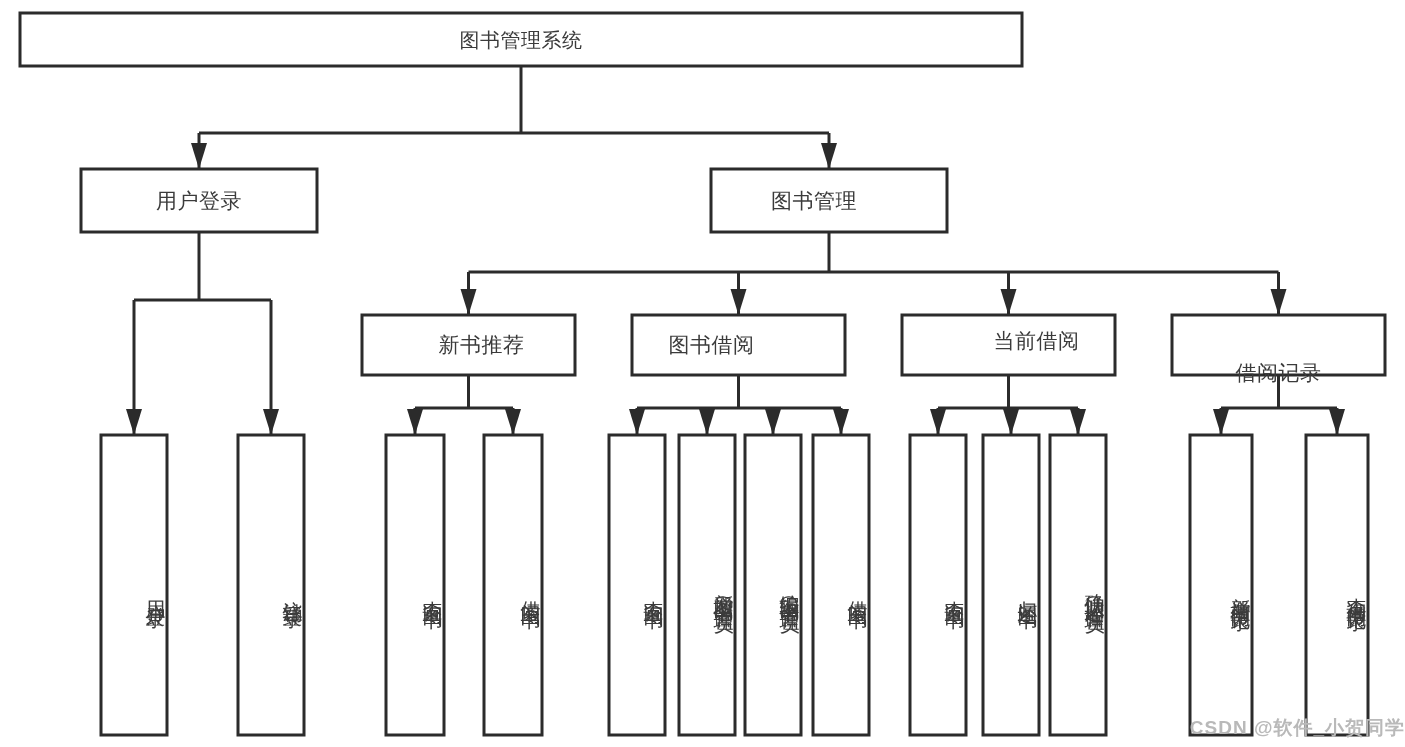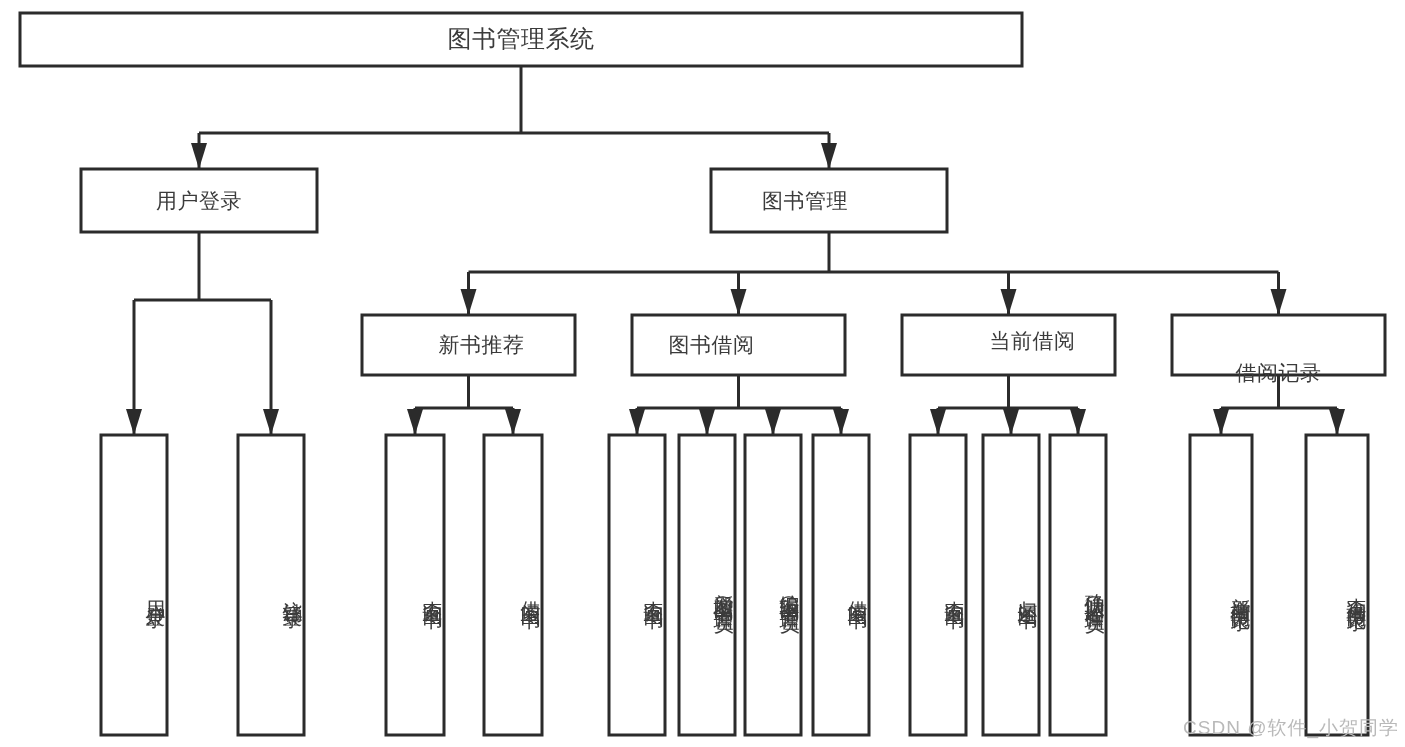--- a/index.html
+++ b/index.html
@@ -50,26 +50,27 @@
     text-orientation:upright;
     align-items:flex-start;
     justify-content:center;
     padding-top:6px;
     letter-spacing:3px;
     font-size:20px;
     white-space:normal;
   }
   .watermark{
     position:absolute;
-    right:6px;
+    right:0;
     bottom:6px;
     color:#b9b9b9;
     font-size:19px;
     letter-spacing:1px;
     user-select:none;
+    font-weight:bold;
   }
 </style>
 </head>
 <body>
 
 <div id="stage">
 
   <svg id="diagram" viewBox="0 0 1405 747">
     <g id="edges-layer">
         <line class="connector" x1="521" y1="66" x2="521" y2="133"></line>
@@ -143,26 +144,26 @@
         <rect class="node-rect" x="813" y="435" width="56" height="300"></rect>
         <rect class="node-rect" x="910" y="435" width="56" height="300"></rect>
         <rect class="node-rect" x="983" y="435" width="56" height="300"></rect>
         <rect class="node-rect" x="1050" y="435" width="56" height="300"></rect>
         <rect class="node-rect" x="1190" y="435" width="62" height="300"></rect>
         <rect class="node-rect" x="1306" y="435" width="62" height="300"></rect>
       </g>
   </svg>
 
   <div id="labels-layer">
-      <div class="node-label" style="left: 20px; top: 13px; width: 1002px; height: 53px; font-size: 24px;">图书管理系统</div>
+      <div class="node-label" style="left: 20px; top: 13px; width: 1002px; height: 53px; font-size: 20px;">图书管理系统</div>
       <div class="node-label" style="left: 81px; top: 169px; width: 236px; height: 63px;">用户登录</div>
-      <div class="node-label" style="left: 711px; top: 169px; width: 188px; height: 63px;">图书管理</div>
+      <div class="node-label" style="left: 711px; top: 169px; width: 188px; height: 63px; padding-left: 9px;">图书管理</div>
       <div class="node-label" style="left: 362px; top: 315px; width: 239px; height: 60px;">新书推荐</div>
       <div class="node-label" style="left: 605px; top: 315px; width: 213px; height: 60px;">图书借阅</div>
-      <div class="node-label" style="left: 926px; top: 315px; width: 213px; height: 52px;">当前借阅</div>
+      <div class="node-label" style="left: 902px; top: 315px; width: 213px; height: 52px; padding-left: 28px;">当前借阅</div>
       <div class="node-label" style="left: 1172px; top: 315px; width: 213px; height: 60px; margin-top: 28px;">借阅记录</div>
       <div class="node-label vertical" style="left: 101px; top: 435px; width: 66px; height: 300px;">用户登录</div>
       <div class="node-label vertical" style="left: 238px; top: 435px; width: 66px; height: 300px;">注销登录</div>
       <div class="node-label vertical" style="left: 386px; top: 435px; width: 58px; height: 300px;">查询图书</div>
       <div class="node-label vertical" style="left: 484px; top: 435px; width: 58px; height: 300px;">借阅图书</div>
       <div class="node-label vertical" style="left: 609px; top: 435px; width: 56px; height: 300px;">查询图书</div>
       <div class="node-label vertical" style="left: 679px; top: 435px; width: 56px; height: 300px;">新增图书（管理员）</div>
       <div class="node-label vertical" style="left: 745px; top: 435px; width: 56px; height: 300px;">编辑图书（管理员）</div>
       <div class="node-label vertical" style="left: 813px; top: 435px; width: 56px; height: 300px;">借阅图书</div>
       <div class="node-label vertical" style="left: 910px; top: 435px; width: 56px; height: 300px;">查询图书</div>

